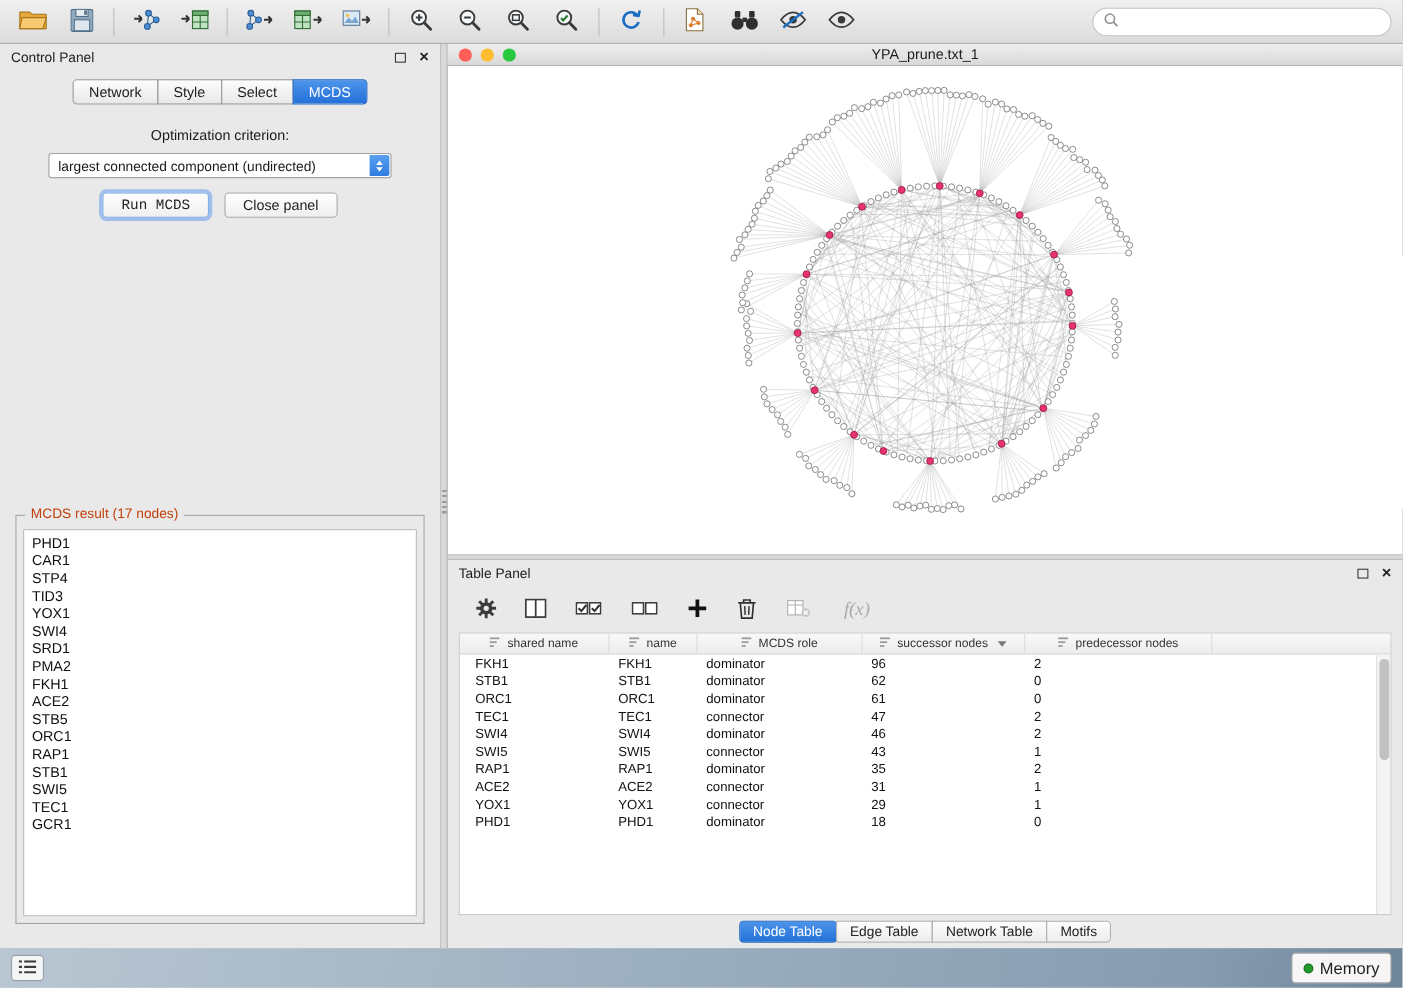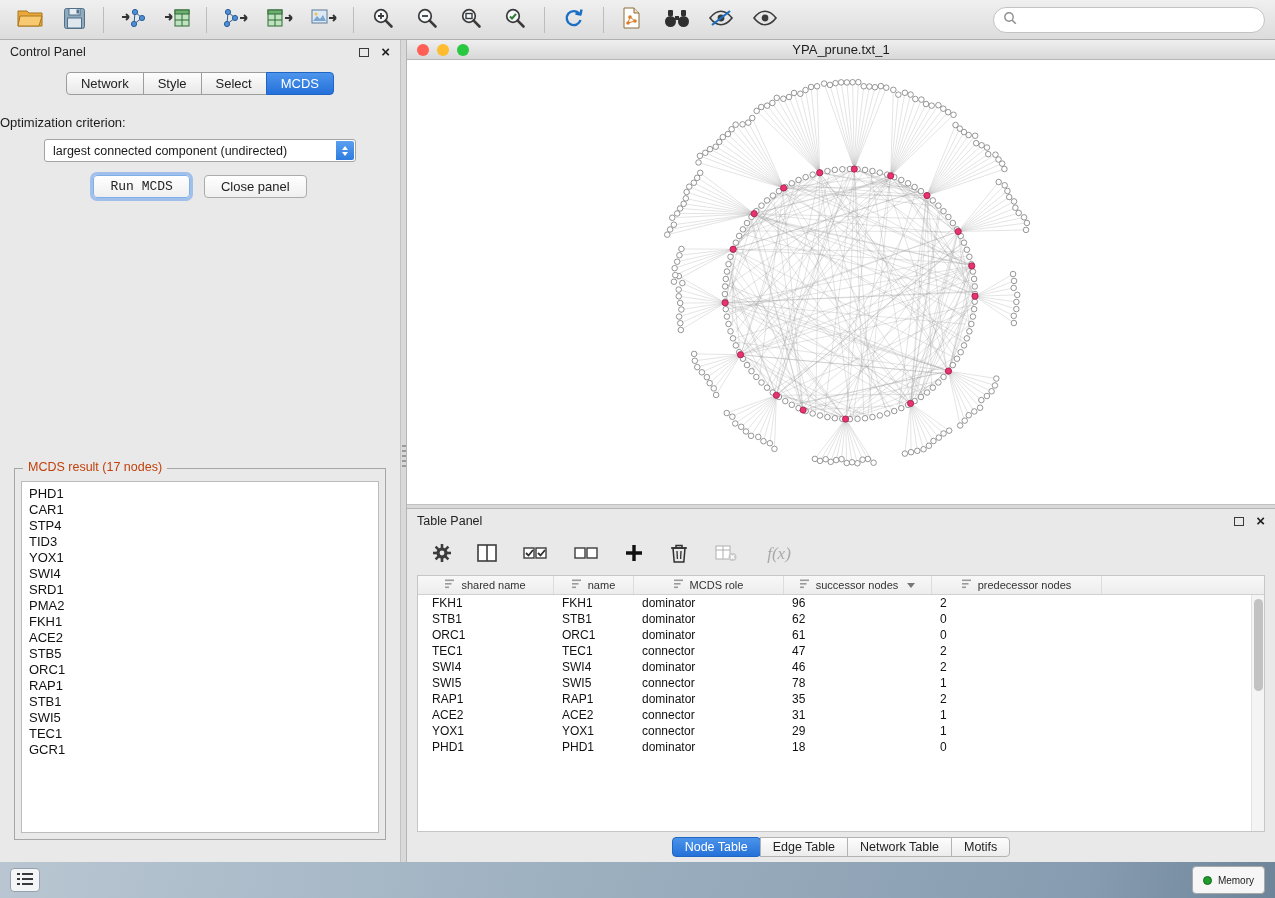--- a/index.html
+++ b/index.html
@@ -21,21 +21,21 @@
   .control-panel{width:400px;background:#e9e9e9;display:flex;flex-direction:column;flex:0 0 auto;}
   .panel-header{height:24px;display:flex;align-items:center;padding:0 10px;font-size:12.5px;color:#222;flex:0 0 auto;}
   .ph-actions{margin-left:auto;display:flex;gap:12px;align-items:center;}
   .ph-float{width:10px;height:9px;border:1.5px solid #3a3a3a;display:inline-block;}
   .ph-close{font-size:15px;font-weight:bold;color:#222;line-height:10px;cursor:pointer;}
   .cp-tabs{display:flex;justify-content:center;margin-top:8px;flex:0 0 auto;}
   .cp-tab{padding:3px 14px;font-size:13px;border:1px solid #9d9d9d;background:linear-gradient(#fdfdfd,#e8e8e8);margin-left:-1px;color:#222;cursor:pointer;}
   .cp-tab:first-child{border-radius:4px 0 0 4px;margin-left:0;}
   .cp-tab:last-child{border-radius:0 4px 4px 0;}
   .cp-tab.selected{background:linear-gradient(#4d95ec,#2470d9);color:#fff;border-color:#1f66c4;}
-  .cp-opt-label{margin-top:20px;font-size:13px;}
+  .cp-opt-label{text-align:center;margin-top:20px;font-size:13px;}
   .cp-select{width:312px;height:23px;margin:9px auto 0;border:1px solid #a3a3a3;border-radius:3px;background:#fff;display:flex;align-items:center;padding-left:8px;font-size:12.5px;position:relative;cursor:pointer;}
   .cp-select .stepper{position:absolute;right:1px;top:1px;bottom:1px;width:18px;background:linear-gradient(#5aa0f0,#2e7ce0);border-radius:0 2px 2px 0;display:flex;flex-direction:column;align-items:center;justify-content:center;gap:2px;}
   .arr-up{width:0;height:0;border-left:3.5px solid transparent;border-right:3.5px solid transparent;border-bottom:4.5px solid #fff;}
   .arr-dn{width:0;height:0;border-left:3.5px solid transparent;border-right:3.5px solid transparent;border-top:4.5px solid #fff;}
   .cp-buttons{display:flex;justify-content:center;gap:14px;margin-top:13px;flex:0 0 auto;}
   .cp-btn{padding:3px 16px;font-size:13px;border:1px solid #ababab;border-radius:4px;background:linear-gradient(#ffffff,#efefef);cursor:pointer;color:#222;}
   .cp-btn.focused{border-color:#7fb0ea;box-shadow:0 0 0 3px rgba(70,140,235,0.45);font-family:Liberation Mono, monospace;}
   .cp-spacer{flex:1;}
   .mcds-group{margin:0 14px 22px;border:1px solid #a6a6a6;position:relative;padding:12px 6px 6px;height:372px;flex:0 0 auto;display:flex;}
   .mcds-legend{position:absolute;top:-9px;left:8px;background:#e9e9e9;padding:0 5px;font-size:12.5px;color:#c2410c;}
@@ -76,21 +76,21 @@
   .vscroll .thumb{position:absolute;top:4px;left:2px;width:9px;height:92px;background:#c2c2c2;border-radius:5px;cursor:grab;}
   .tp-tabs{height:30px;display:flex;align-items:center;justify-content:center;flex:0 0 auto;}
   .tp-tab{padding:2px 12px;font-size:12.5px;border:1px solid #b3b3b3;background:linear-gradient(#fdfdfd,#ececec);margin-left:-1px;color:#222;cursor:pointer;}
   .tp-tab:first-child{margin-left:0;border-radius:4px 0 0 4px;}
   .tp-tab:last-child{border-radius:0 4px 4px 0;}
   .tp-tab.selected{background:linear-gradient(#4b94ea,#2471d8);color:#fff;border-color:#1f66c4;border-radius:4px;}
 
   
   .statusbar{height:36px;background:linear-gradient(100deg,#b9c6d2,#9db0c0 45%,#879cb0 85%,#6e8599);display:flex;align-items:center;padding:0 10px;flex:0 0 auto;}
   .sb-btn{width:30px;height:24px;background:rgba(248,248,248,0.92);border:1px solid #96a1ab;border-radius:4px;display:flex;align-items:center;justify-content:center;cursor:pointer;}
-  .memory-btn{margin-left:auto;height:24px;padding:13px 10px;background:#f6f6f6;border:1px solid #a9a9a9;border-radius:4px;display:flex;align-items:center;gap:6px;font-size:10px;color:#222;cursor:pointer;}
+  .memory-btn{margin-left:auto;height:24px;padding:13px 10px;background:#f6f6f6;border:1px solid #a9a9a9;border-radius:4px;display:flex;align-items:center;gap:6px;font-size:15px;color:#222;cursor:pointer;}
   .mem-dot{width:9px;height:9px;border-radius:50%;background:#1f9d2c;border:1px solid #14691d;}
 </style>
 </head>
 <body>
 
 <div class="app">
 
   <div class="toolbar">
     <button class="tb-btn">
         <span><svg width="26" height="20" viewBox="0 0 26 20">
@@ -1117,21 +1117,21 @@
                 <div class="td c0">SWI4</div>
                 <div class="td c1">SWI4</div>
                 <div class="td c2">dominator</div>
                 <div class="td c3 num">46</div>
                 <div class="td c4 num">2</div>
               </div>
               <div class="tr">
                 <div class="td c0">SWI5</div>
                 <div class="td c1">SWI5</div>
                 <div class="td c2">connector</div>
-                <div class="td c3 num">78</div>
+                <div class="td c3 num">43</div>
                 <div class="td c4 num">1</div>
               </div>
               <div class="tr">
                 <div class="td c0">RAP1</div>
                 <div class="td c1">RAP1</div>
                 <div class="td c2">dominator</div>
                 <div class="td c3 num">35</div>
                 <div class="td c4 num">2</div>
               </div>
               <div class="tr">

